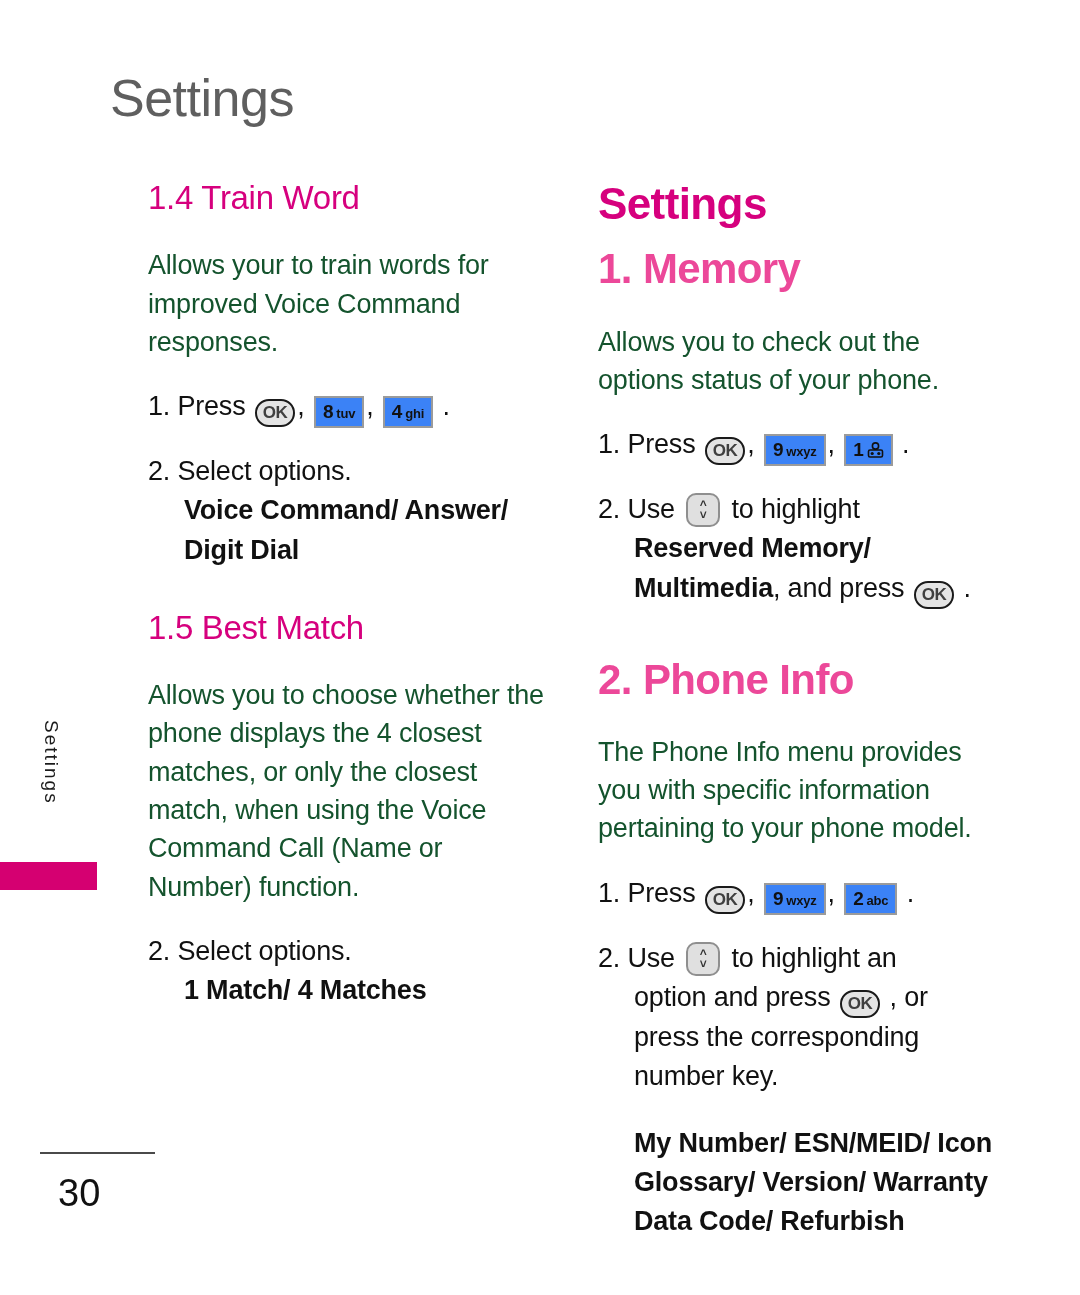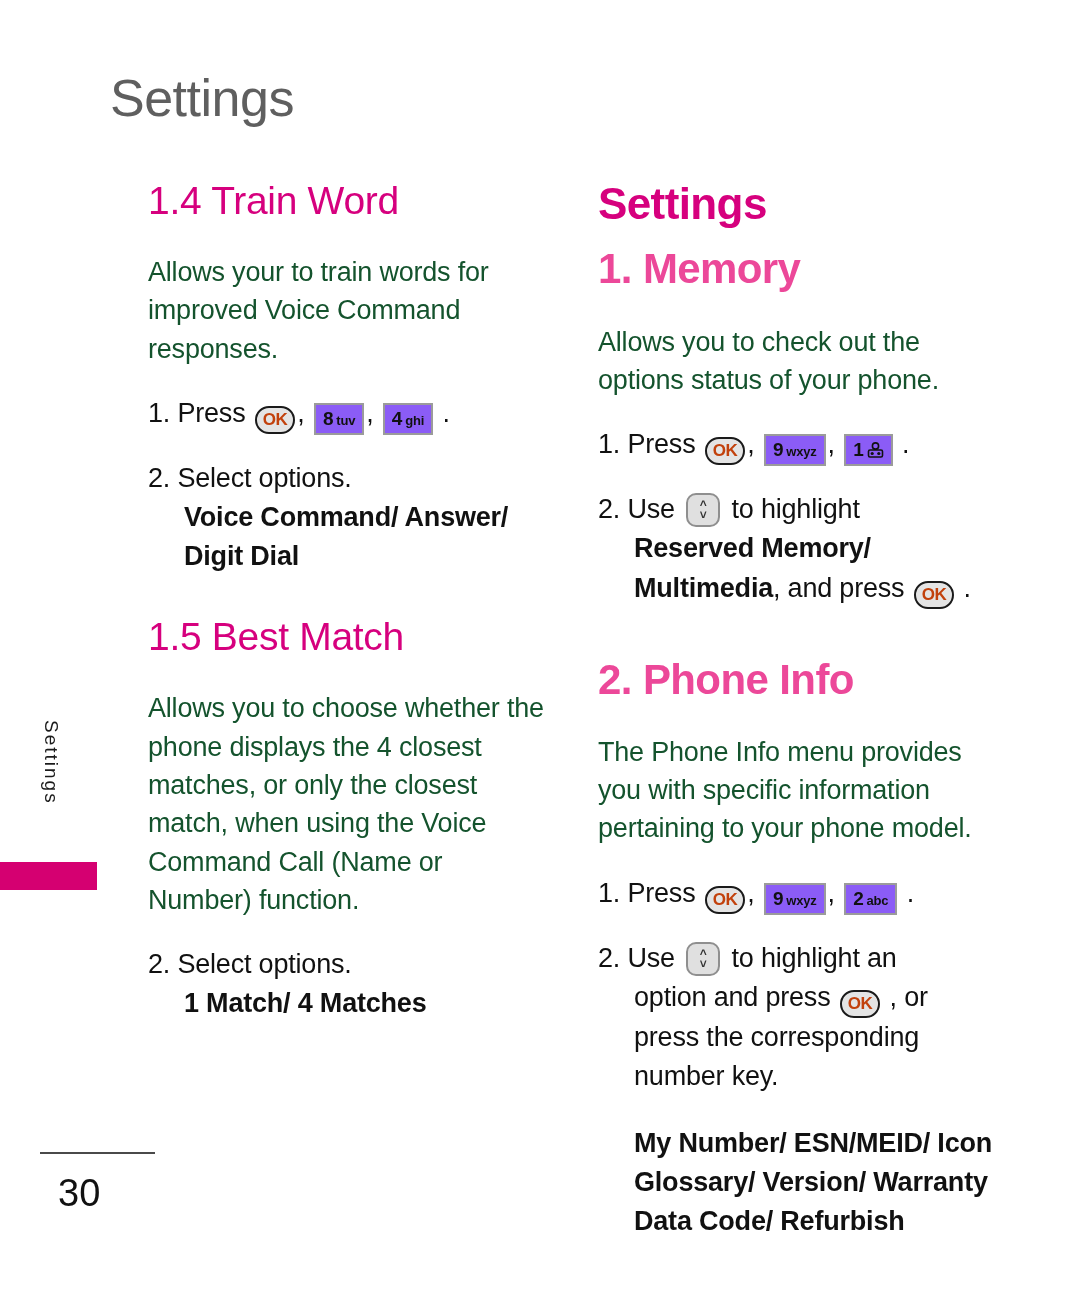--- a/index.html
+++ b/index.html
@@ -60,21 +60,21 @@
   .col {
     position: absolute;
     top: 180px;
   }
   .col-left  { left: 148px; width: 400px; }
   .col-right { left: 598px; width: 400px; }
 
   
   h2.sub-heading {
     margin: 0 0 30px 0;
-    font-size: 39px;
+    font-size: 33px;
     font-weight: 400;
     color: #D6007E;
     line-height: 1.1;
     letter-spacing: -0.3px;
   }
   h2.section-title {
     margin: 0 0 18px 0;
     font-size: 44px;
     font-weight: 700;
     color: #D6007E;
@@ -128,25 +128,25 @@
     text-align: center;
     white-space: nowrap;
   }
   .key-ok {
     background: #e4e4e4;
     border: 2.5px solid #1a1a1a;
     border-radius: 14px;
     padding: 3px 6px 4px 6px;
     font-size: 17px;
     font-weight: 700;
-    color: #c2410c;
+    color: #404040;
     letter-spacing: -0.5px;
   }
   .key-num {
-    background: #8b5cf6;
+    background: #3b82f6;
     border: 2px solid #9b9b9b;
     padding: 4px 7px 5px 7px;
     font-size: 18px;
     color: #111;
   }
   .key-num .k-digit {
     font-weight: 700;
     font-size: 19px;
   }
   .key-num .k-letters {

